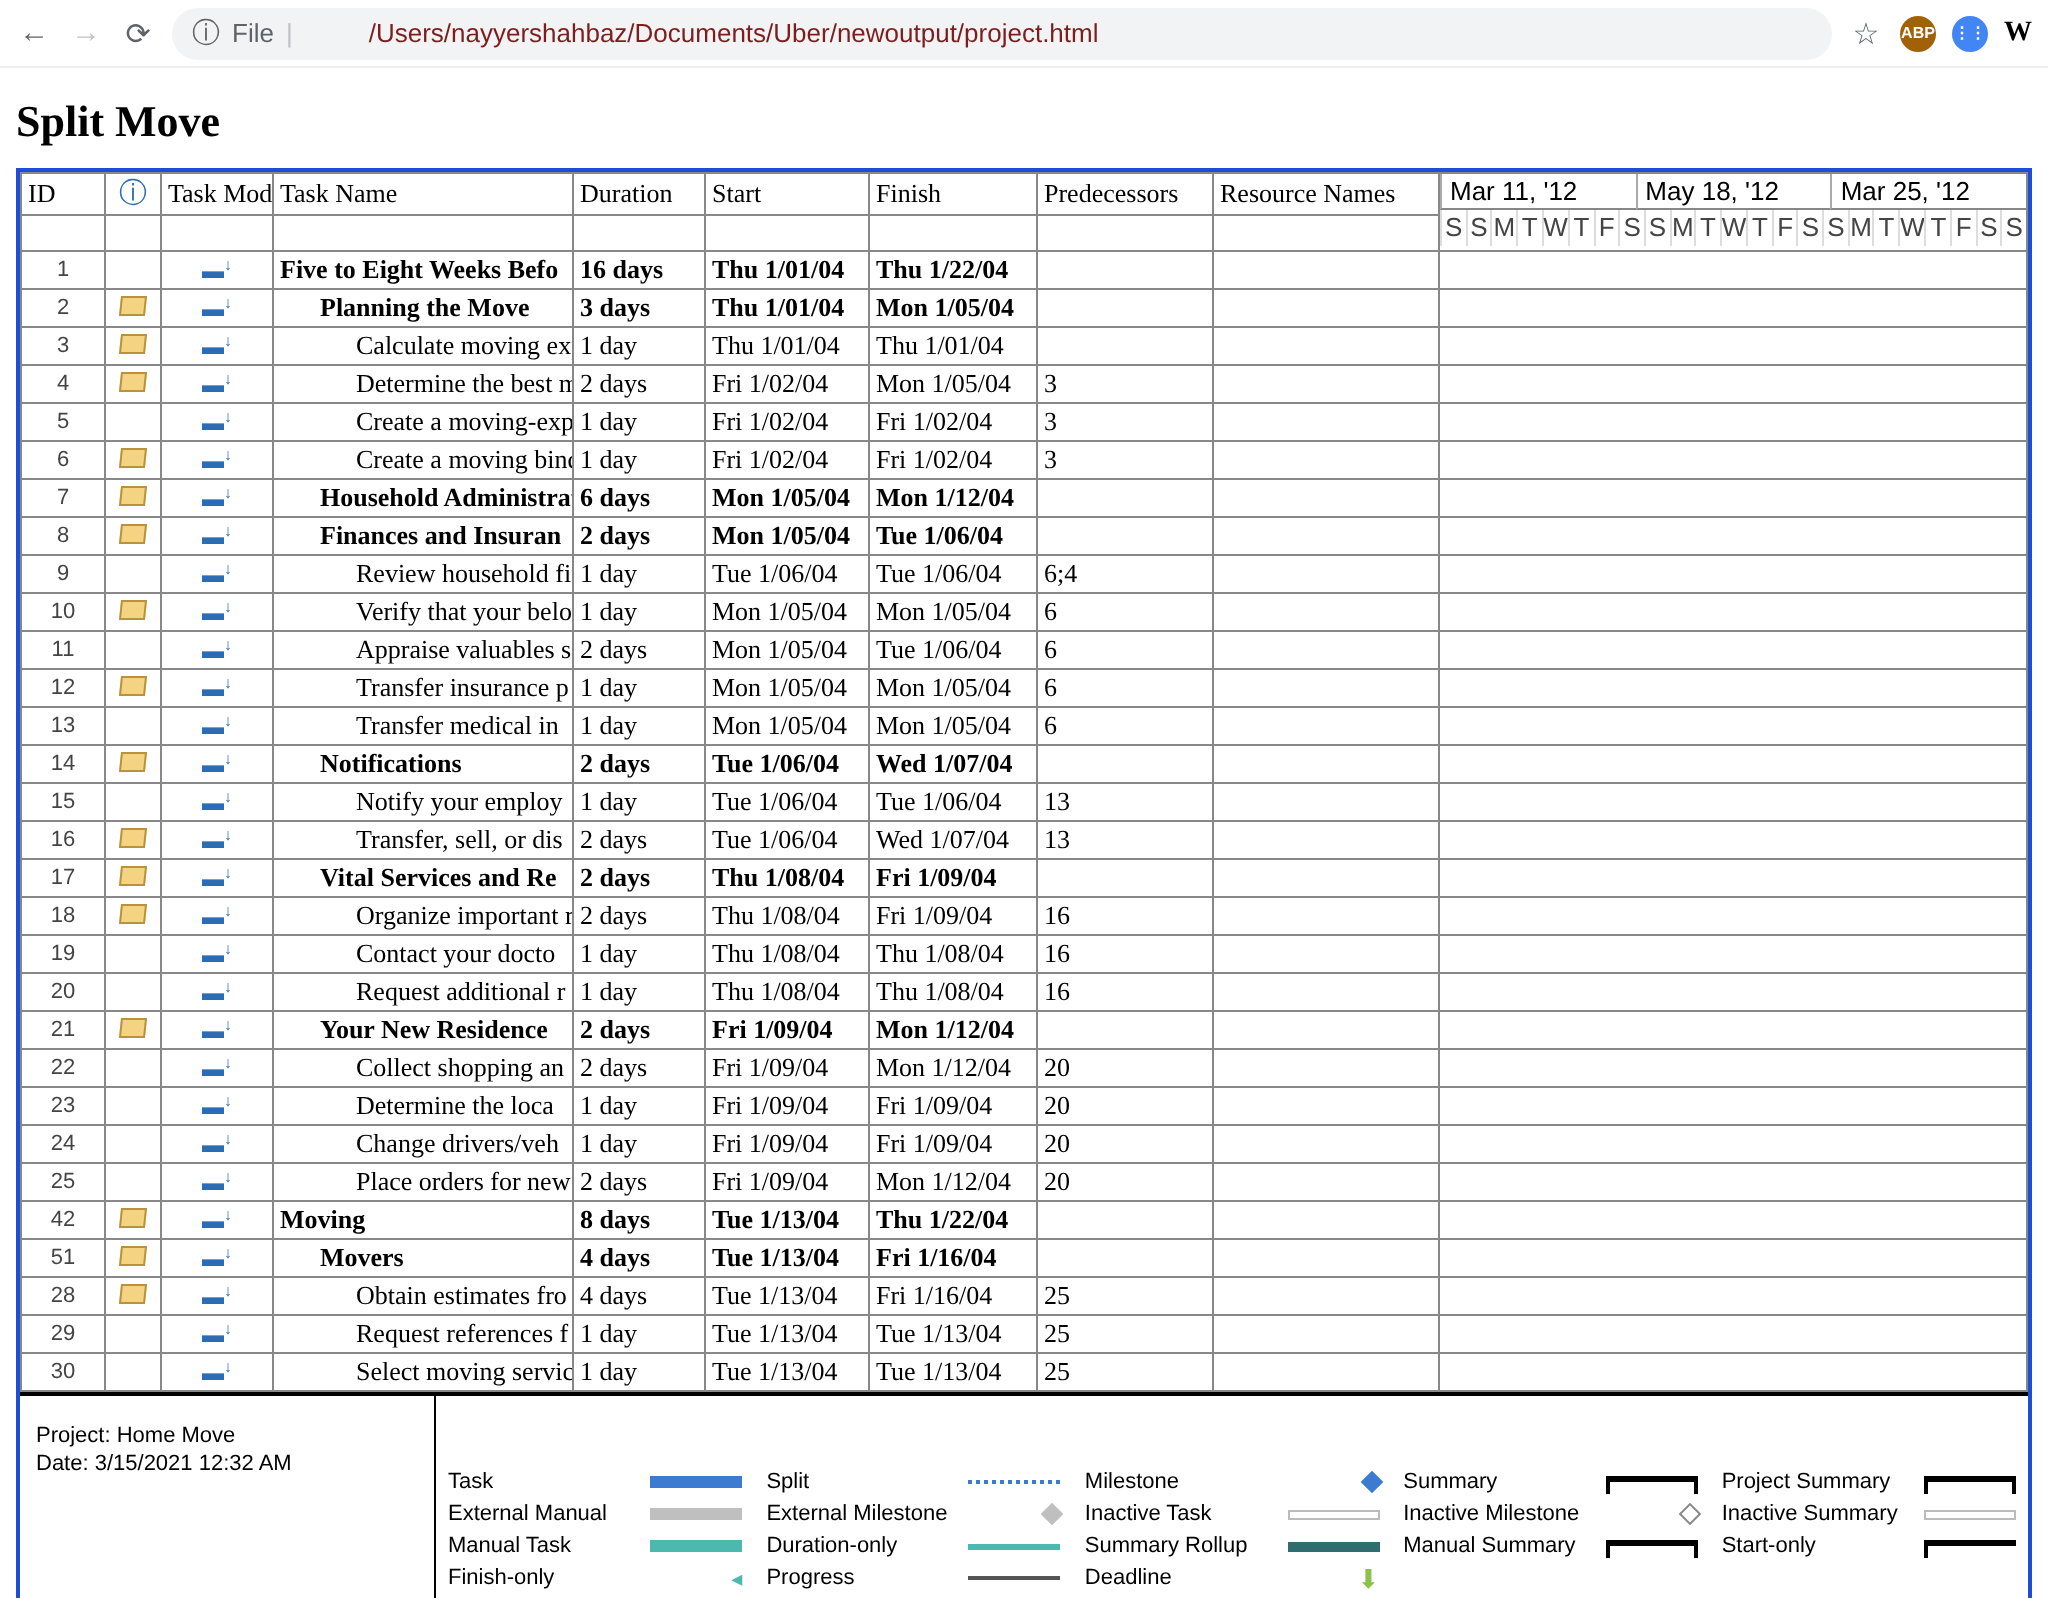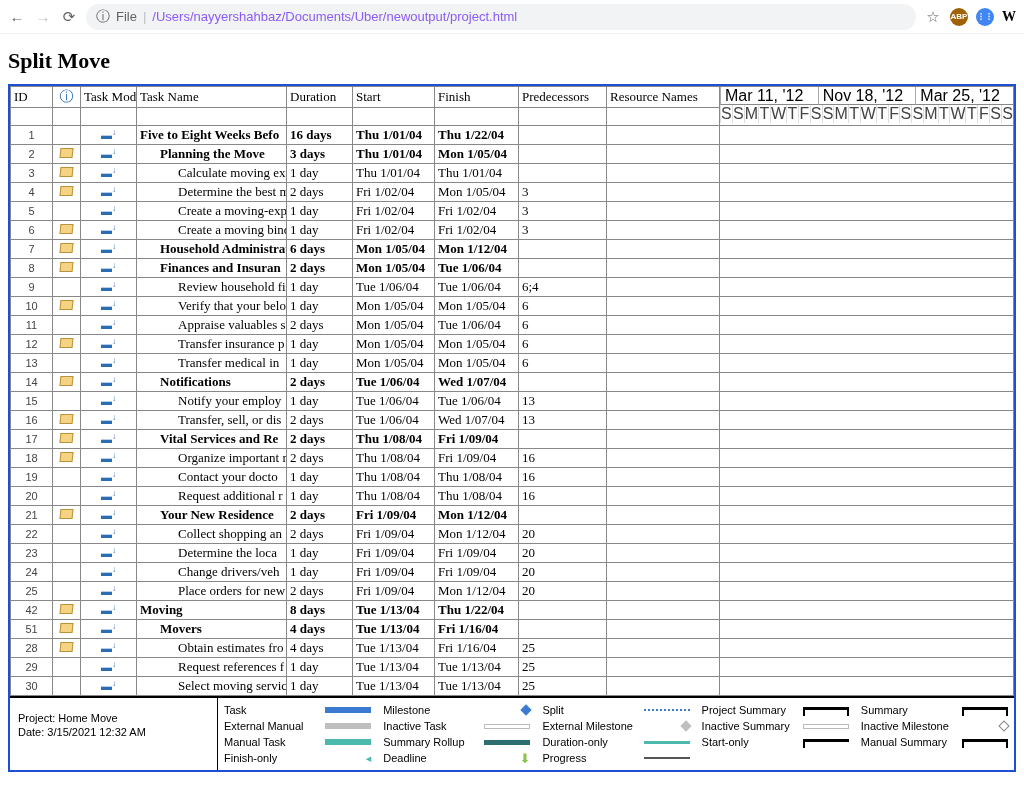--- a/index.html
+++ b/index.html
@@ -4,58 +4,58 @@
 <style>
   * { box-sizing: border-box; margin: 0; padding: 0; }
   body { font-family: -apple-system, Helvetica, Arial, sans-serif; font-size: 12px; background: #fff; width: 1024px; overflow: hidden; }
 
   
   .chrome { display: flex; align-items: center; height: 34px; padding: 0 8px; gap: 8px; border-bottom: 1px solid #eee;}
   .nav-ico { width: 18px; height: 18px; display:flex; align-items:center; justify-content:center; color:#5f6368; font-size:15px; cursor:pointer;}
   .addr { flex:1; display:flex; align-items:center; height:26px; border-radius:14px; background:#f1f3f4; padding:0 10px; font-size:13px; color:#5f6368; gap:6px;}
   .addr .file { color:#5f6368; font-size:14px;}
   .addr .sep { color:#bdc1c6;}
-  .addr .path { color:#8b5cf6;}
+  .addr .path { color:#7f1d1d;margin-left:32px;}
   .ext { width:18px; height:18px; border-radius:50%; display:flex;align-items:center;justify-content:center;font-size:8px;font-weight:bold;color:#fff;}
   .abp{ background:#a16207;}
   .blue{ background:#4285f4;}
   .ww { font-weight:bold; font-size:14px; color:#000; font-family: Georgia, serif;}
 
   h1.title { font-size: 22px; font-weight: bold; margin: 14px 0 10px 8px; font-family: "Times New Roman", serif;}
 
   .sheet { margin: 8px; border: 2px solid #1d4ed8; position: relative; }
 
   
   table.proj { border-collapse: collapse; width: 100%; table-layout: fixed; font-family: "Times New Roman", serif; font-size: 13px;}
   table.proj th, table.proj td { border: 1px solid #888; height: 18px; padding: 1px 3px; overflow:hidden; white-space:nowrap; text-overflow:clip; vertical-align: middle;}
   table.proj th { font-weight: normal; text-align:left;}
   table.proj th.center, table.proj td.center { text-align:center;}
   .bold { font-weight: bold; }
   col.c-id{width:42px;} col.c-info{width:28px;} col.c-mode{width:56px;} col.c-name{width:150px;}
   col.c-dur{width:66px;} col.c-start{width:82px;} col.c-fin{width:84px;} col.c-pred{width:88px;} col.c-res{width:113px;}
 
   
-  .timeline-head { display:flex; flex-direction:column; height:36px; font-size:16px; font-family: Arial, sans-serif;}
+  .timeline-head { display:flex; flex-direction:column; height:36px; font-size:13px; font-family: Arial, sans-serif;}
   .weeks{display:flex; height:18px;}
   .weeks div{flex:1;border-left:1px solid #aaa; border-bottom:1px solid #888; padding-left:4px; line-height:17px;}
   .days{display:flex; height:18px;}
   .days span{flex:1; text-align:center; border-left:1px solid #ddd; line-height:17px; color:#444;}
   .tl-body { border-left:1px solid #888;}
 
   .note-ico { display:inline-block; width:13px; height:10px; background:#f4d483; border:1px solid #b8933b; transform: skewX(-6deg);}
   .mode-ico { display:inline-block; color:#2b6db4; font-size:11px;}
   .mode-ico::before{content:"▬";}
   .mode-ico::after{content:"↓"; font-size:8px; position:relative; top:-4px;}
 
   
   .legend { display:flex; border-top:2px solid #000; font-size:11px; font-family: Arial, sans-serif;}
   .legend .meta { width:208px; padding:12px 8px; border-right:1px solid #000;}
   .legend .meta div{margin-top:2px; font-weight:normal;}
   .legend .cols { display:flex; flex:1; padding:4px 0;}
-  .legend .col { flex:1; padding:0 6px;}
+  .legend .col { flex:1; padding:0 6px;margin-top:31px;}
   .legend .row { display:flex; align-items:center; height:16px; gap:6px;}
   .legend .lbl { flex:1; white-space:nowrap;}
   .sw { width:46px; height:6px; }
   .sw.blue{ background:#3b7bd1;}
   .sw.grey{ background:#bfbfbf;}
   .sw.teal{ background:#4bb9ae;}
   .sw.tealline{ height:3px; background:#4bb9ae;}
   .sw.darkline{ height:5px; background:#2e6e6e;}
   .sw.blueline{ height:2px; background:#3b7bd1;}
   .sw.bracket{ border-top:3px solid #000; position:relative;}
@@ -116,21 +116,21 @@
       <th>Task Name</th>
       <th>Duration</th>
       <th>Start</th>
       <th>Finish</th>
       <th>Predecessors</th>
       <th>Resource Names</th>
       <th rowspan="2" style="padding:0;vertical-align:top;">
         <div class="timeline-head">
           <div class="weeks" id="weeks">
                 <div>Mar 11, '12</div>
-                <div>Nov 18, '12</div>
+                <div>May 18, '12</div>
                 <div>Mar 25, '12</div>
               </div>
           <div class="days" id="days">
                 <span>S</span>
                 <span>S</span>
                 <span>M</span>
                 <span>T</span>
                 <span>W</span>
                 <span>T</span>
                 <span>F</span>
@@ -549,83 +549,83 @@
             <span class="lbl">Manual Task</span>
             <span class="sw teal"></span>
           </div>
       <div class="row">
             <span class="lbl">Finish-only</span>
             <span style="color:#4bb9ae">◂</span>
           </div>
     </div>
     <div class="col">
       <div class="row">
+            <span class="lbl">Split</span>
+            <span class="sw blueline" style="border-top:2px dotted #3b7bd1;background:none;height:0;"></span>
+          </div>
+      <div class="row">
+            <span class="lbl">External Milestone</span>
+            <span class="diamond grey"></span>
+          </div>
+      <div class="row">
+            <span class="lbl">Duration-only</span>
+            <span class="sw tealline"></span>
+          </div>
+      <div class="row">
+            <span class="lbl">Progress</span>
+            <span class="sw" style="height:2px;background:#555;"></span>
+          </div>
+    </div>
+    <div class="col">
+      <div class="row">
             <span class="lbl">Milestone</span>
             <span class="diamond"></span>
           </div>
       <div class="row">
             <span class="lbl">Inactive Task</span>
             <span class="sw" style="border:1px solid #bbb;height:5px;"></span>
           </div>
       <div class="row">
             <span class="lbl">Summary Rollup</span>
             <span class="sw darkline"></span>
           </div>
       <div class="row">
             <span class="lbl">Deadline</span>
             <span class="arrow">⬇</span>
           </div>
     </div>
     <div class="col">
       <div class="row">
-            <span class="lbl">Split</span>
-            <span class="sw blueline" style="border-top:2px dotted #3b7bd1;background:none;height:0;"></span>
-          </div>
-      <div class="row">
-            <span class="lbl">External Milestone</span>
-            <span class="diamond grey"></span>
-          </div>
-      <div class="row">
-            <span class="lbl">Duration-only</span>
-            <span class="sw tealline"></span>
-          </div>
-      <div class="row">
-            <span class="lbl">Progress</span>
-            <span class="sw" style="height:2px;background:#555;"></span>
+            <span class="lbl">Summary</span>
+            <span class="sw bracket"></span>
+          </div>
+      <div class="row">
+            <span class="lbl">Inactive Milestone</span>
+            <span class="diamond hollow"></span>
+          </div>
+      <div class="row">
+            <span class="lbl">Manual Summary</span>
+            <span class="sw bracket"></span>
+          </div>
+      <div class="row">
+            <span class="lbl"></span>
           </div>
     </div>
     <div class="col">
       <div class="row">
             <span class="lbl">Project Summary</span>
             <span class="sw bracket"></span>
           </div>
       <div class="row">
             <span class="lbl">Inactive Summary</span>
             <span class="sw" style="border:1px solid #bbb;height:5px;"></span>
           </div>
       <div class="row">
             <span class="lbl">Start-only</span>
             <span class="sw halfbracket"></span>
-          </div>
-      <div class="row">
-            <span class="lbl"></span>
-          </div>
-    </div>
-    <div class="col">
-      <div class="row">
-            <span class="lbl">Summary</span>
-            <span class="sw bracket"></span>
-          </div>
-      <div class="row">
-            <span class="lbl">Inactive Milestone</span>
-            <span class="diamond hollow"></span>
-          </div>
-      <div class="row">
-            <span class="lbl">Manual Summary</span>
-            <span class="sw bracket"></span>
           </div>
       <div class="row">
             <span class="lbl"></span>
           </div>
     </div>
   </div>
 </div>
 </div>
 
 </body></html>

